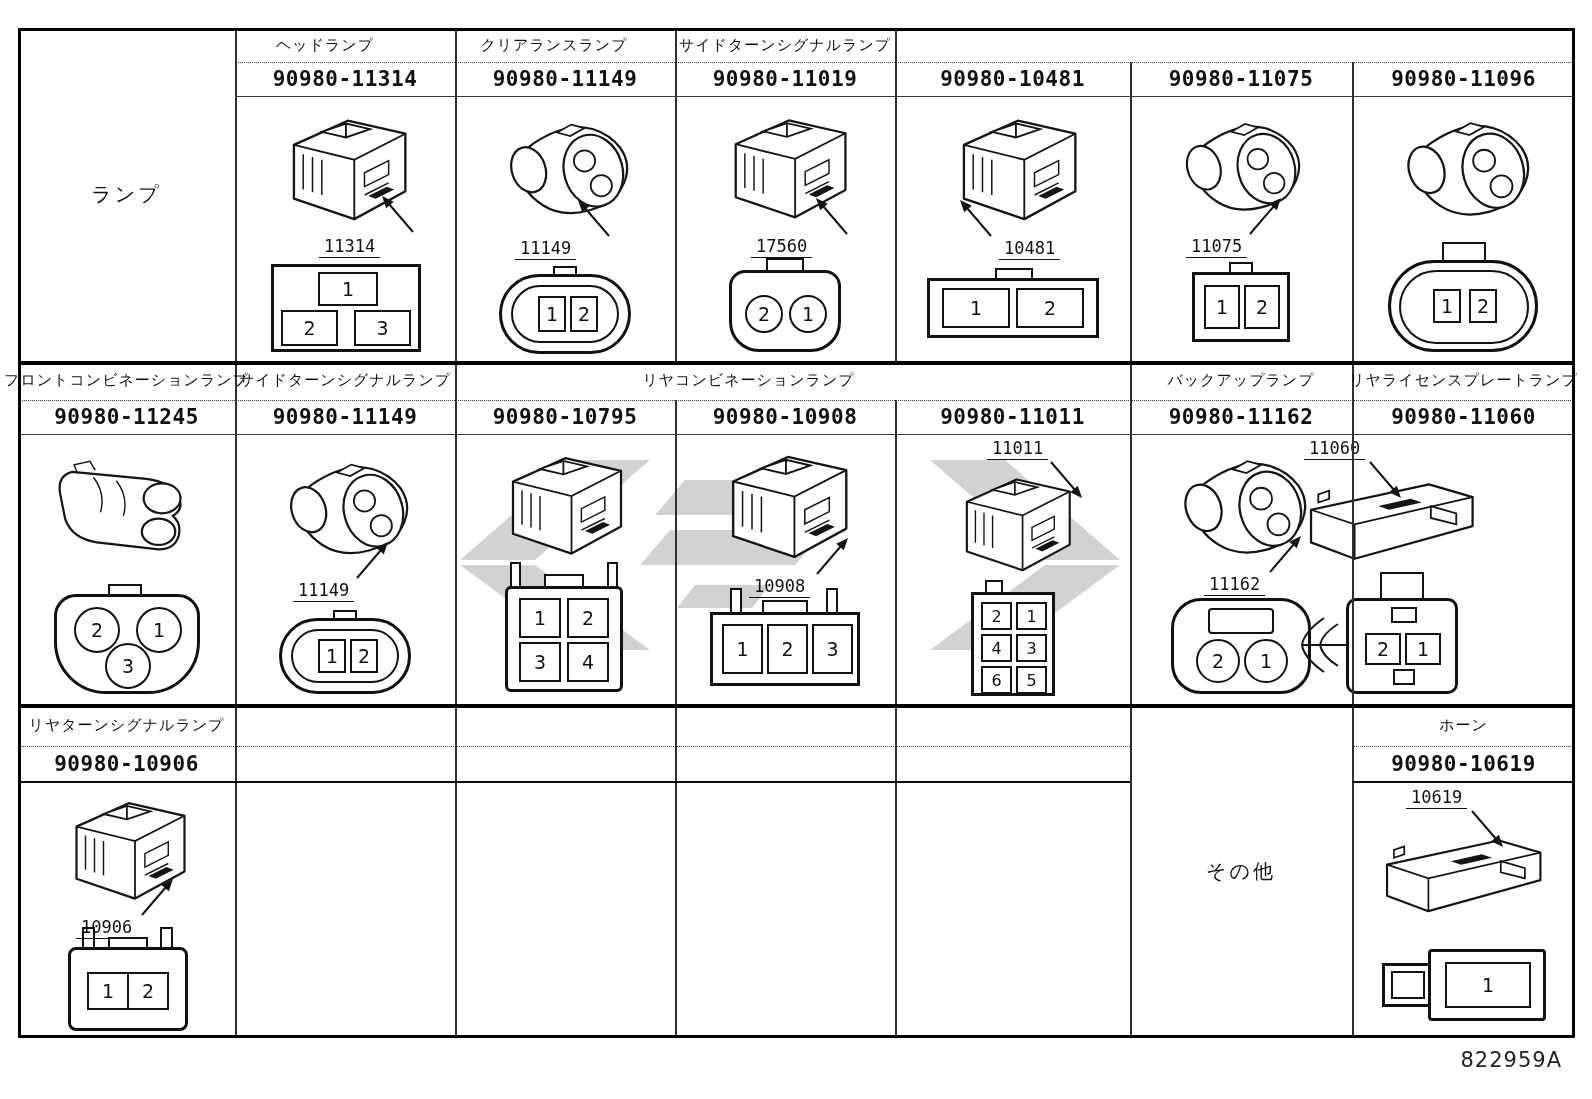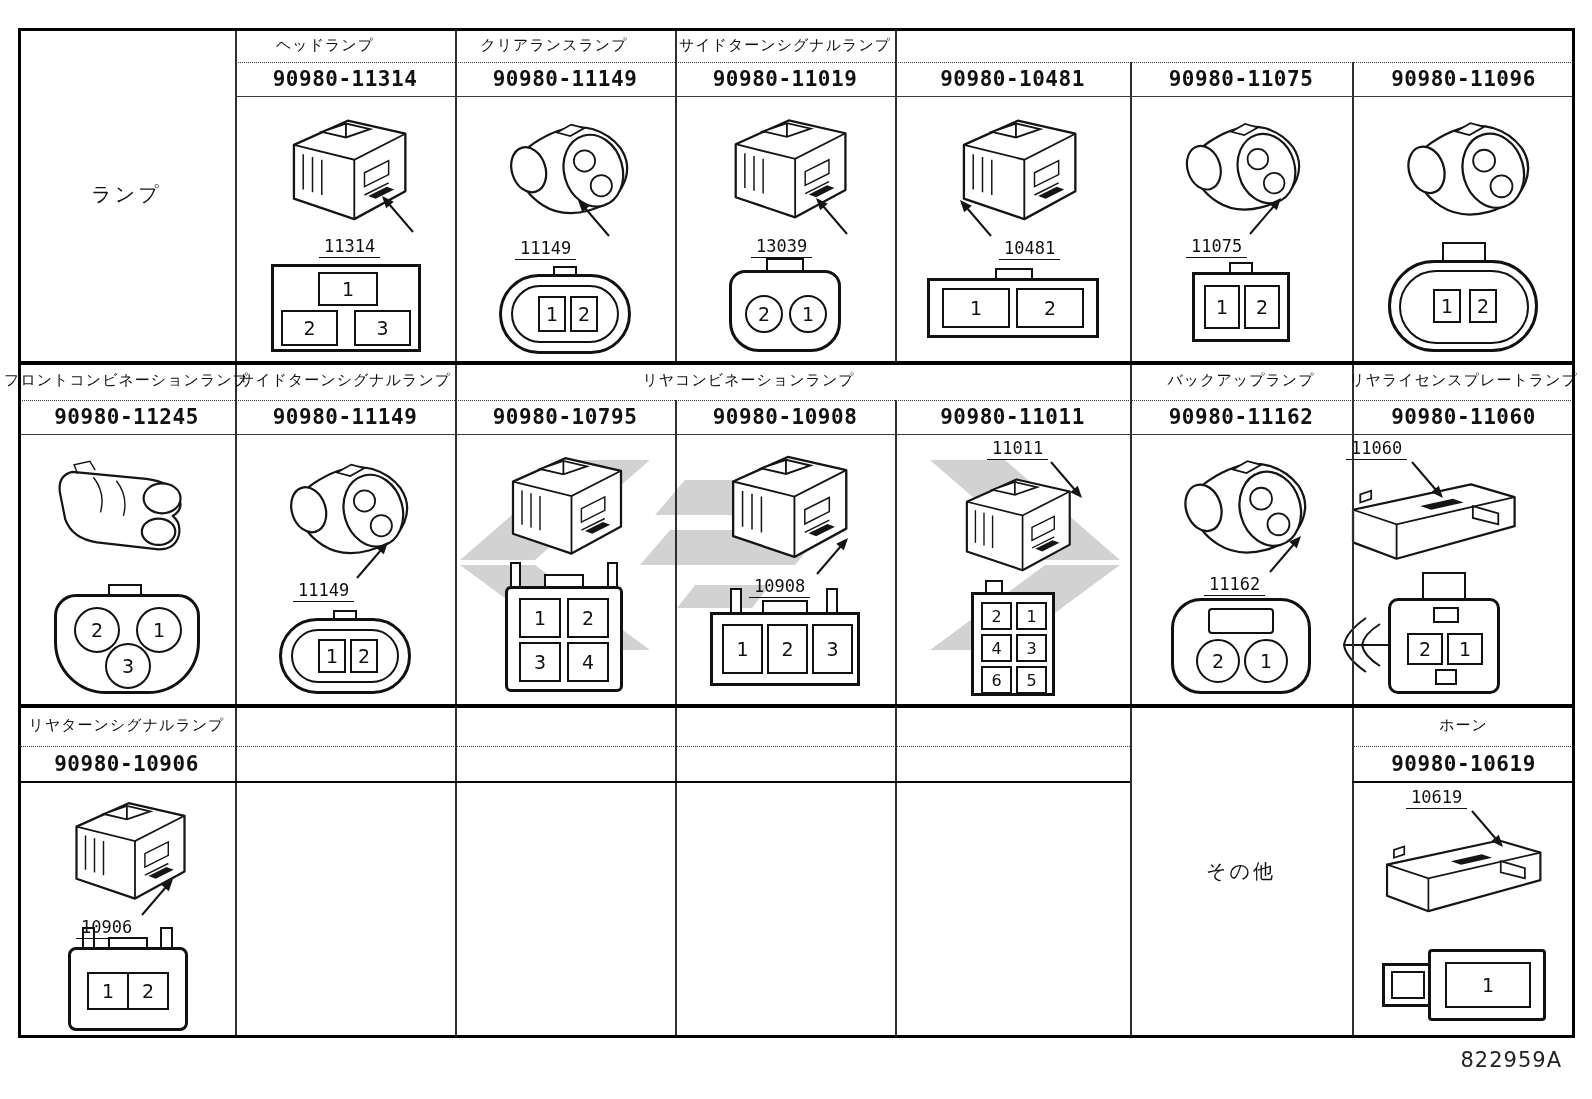--- a/index.html
+++ b/index.html
@@ -197,21 +197,21 @@
       <div class="ring" style="left:9px;top:8px;width:108px;height:58px;border-radius:29px"></div>
       <div class="pvc" style="left:36px;top:19px;width:28px;height:36px">1</div>
       <div class="pvc" style="left:68px;top:19px;width:28px;height:36px">2</div>
     </div>
   </div>
 
   <div class="cc" style="left:675px;top:96px;width:220px;height:265px">
     <svg class="iso" style="left:32px;top:8px;width:158px;height:128px">
         <use href="#iso-box"></use>
       </svg>
-    <div class="callout" style="left:76px;top:140px">13039</div>
+    <div class="callout" style="left:76px;top:140px">17560</div>
     <svg class="arrow flip-h" style="left:134px;top:98px">
         <use href="#arr"></use>
       </svg>
     <div class="tab" style="left:91px;top:162px;width:38px;height:14px"></div>
     <div class="pv" style="left:54px;top:174px;width:112px;height:82px;border-radius:16px 16px 30px 30px">
       <div class="pvc round" style="left:13px;top:22px;width:38px;height:38px">2</div>
       <div class="pvc round" style="left:57px;top:22px;width:38px;height:38px">1</div>
     </div>
   </div>
 
@@ -345,21 +345,21 @@
     <svg class="arrow" style="left:134px;top:98px">
         <use href="#arr"></use>
       </svg>
     <div class="pv" style="left:41px;top:164px;width:140px;height:96px;border-radius:30px">
       <div class="ring" style="left:34px;top:7px;width:66px;height:26px;border-radius:4px"></div>
       <div class="pvc round" style="left:22px;top:38px;width:44px;height:44px">2</div>
       <div class="pvc round" style="left:70px;top:38px;width:44px;height:44px">1</div>
     </div>
   </div>
 
-  <div class="cc" style="left:1322px;top:434px;width:254px;height:270px">
+  <div class="cc" style="left:1280px;top:434px;width:254px;height:270px">
     <div class="callout" style="left:24px;top:4px">11060</div>
     <svg class="arrow flip-v" style="left:84px;top:24px">
         <use href="#arr"></use>
       </svg>
     <svg class="iso" style="left:12px;top:34px;width:196px;height:118px">
         <use href="#iso-long"></use>
       </svg>
     <svg class="iso" style="left:14px;top:176px;width:60px;height:70px" viewBox="0 0 60 70">
       <g fill="none" stroke="#151515" stroke-width="2">
         <path d="M52 35 L8 35"></path>

